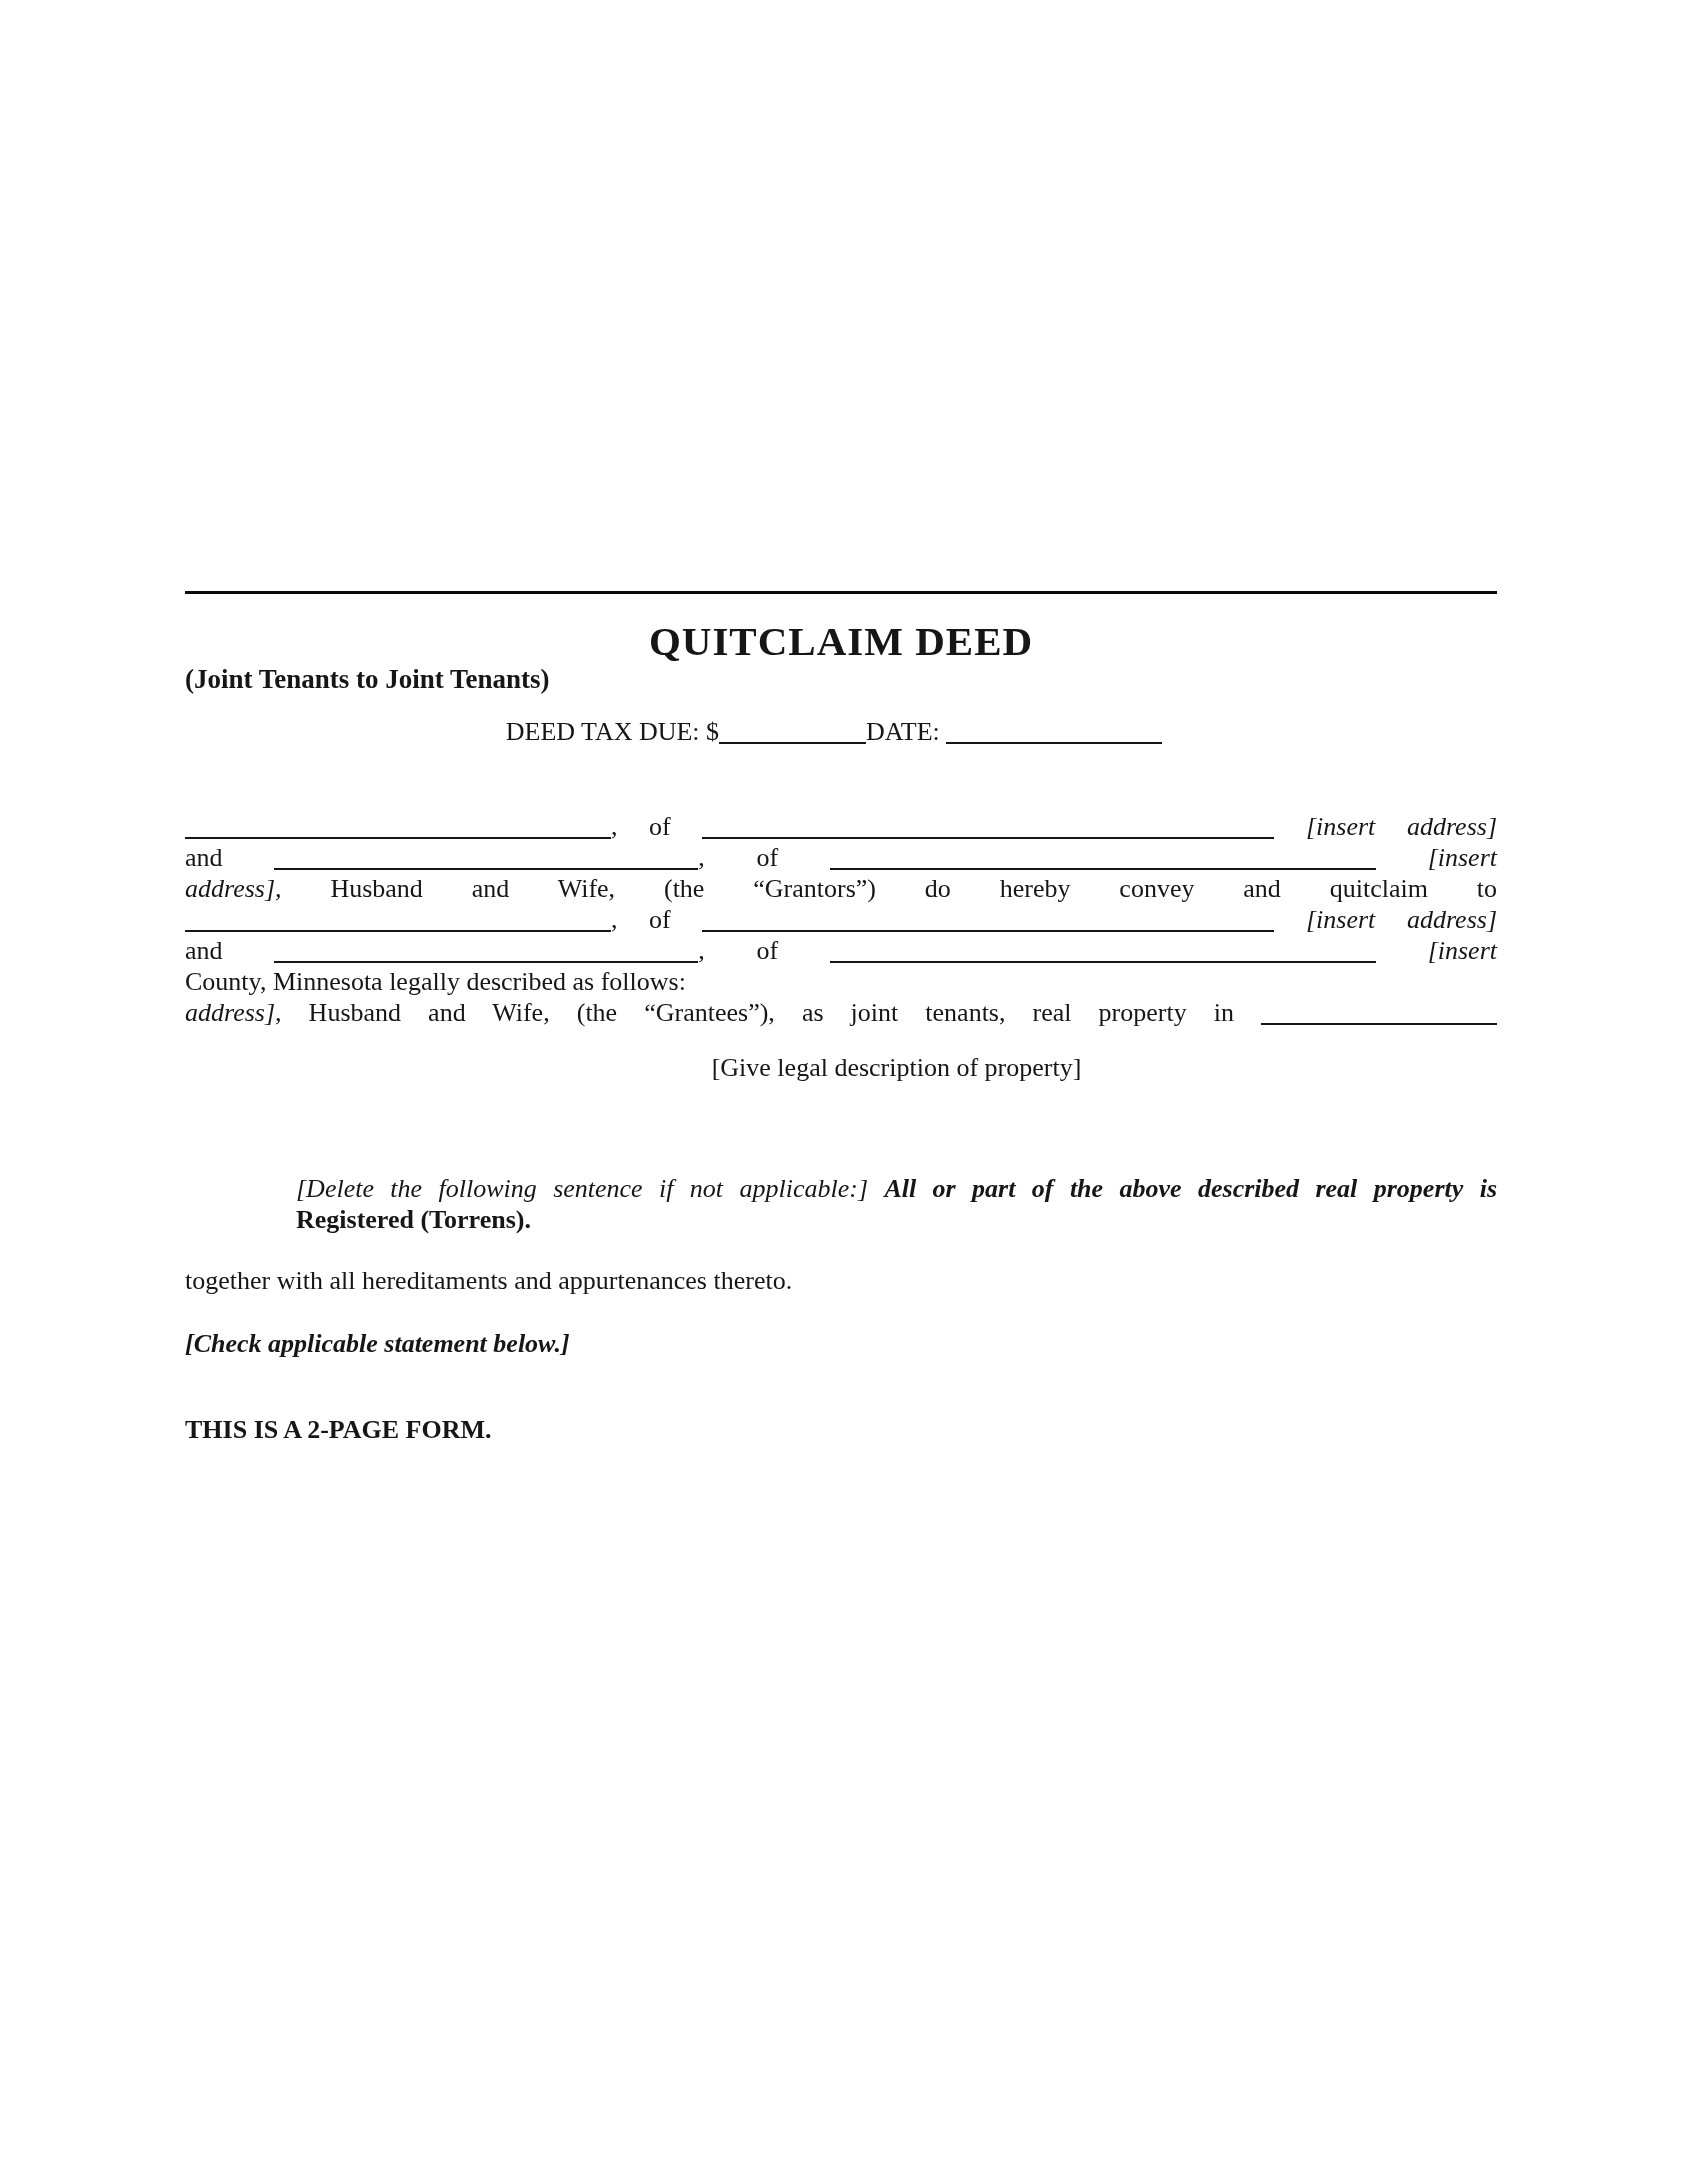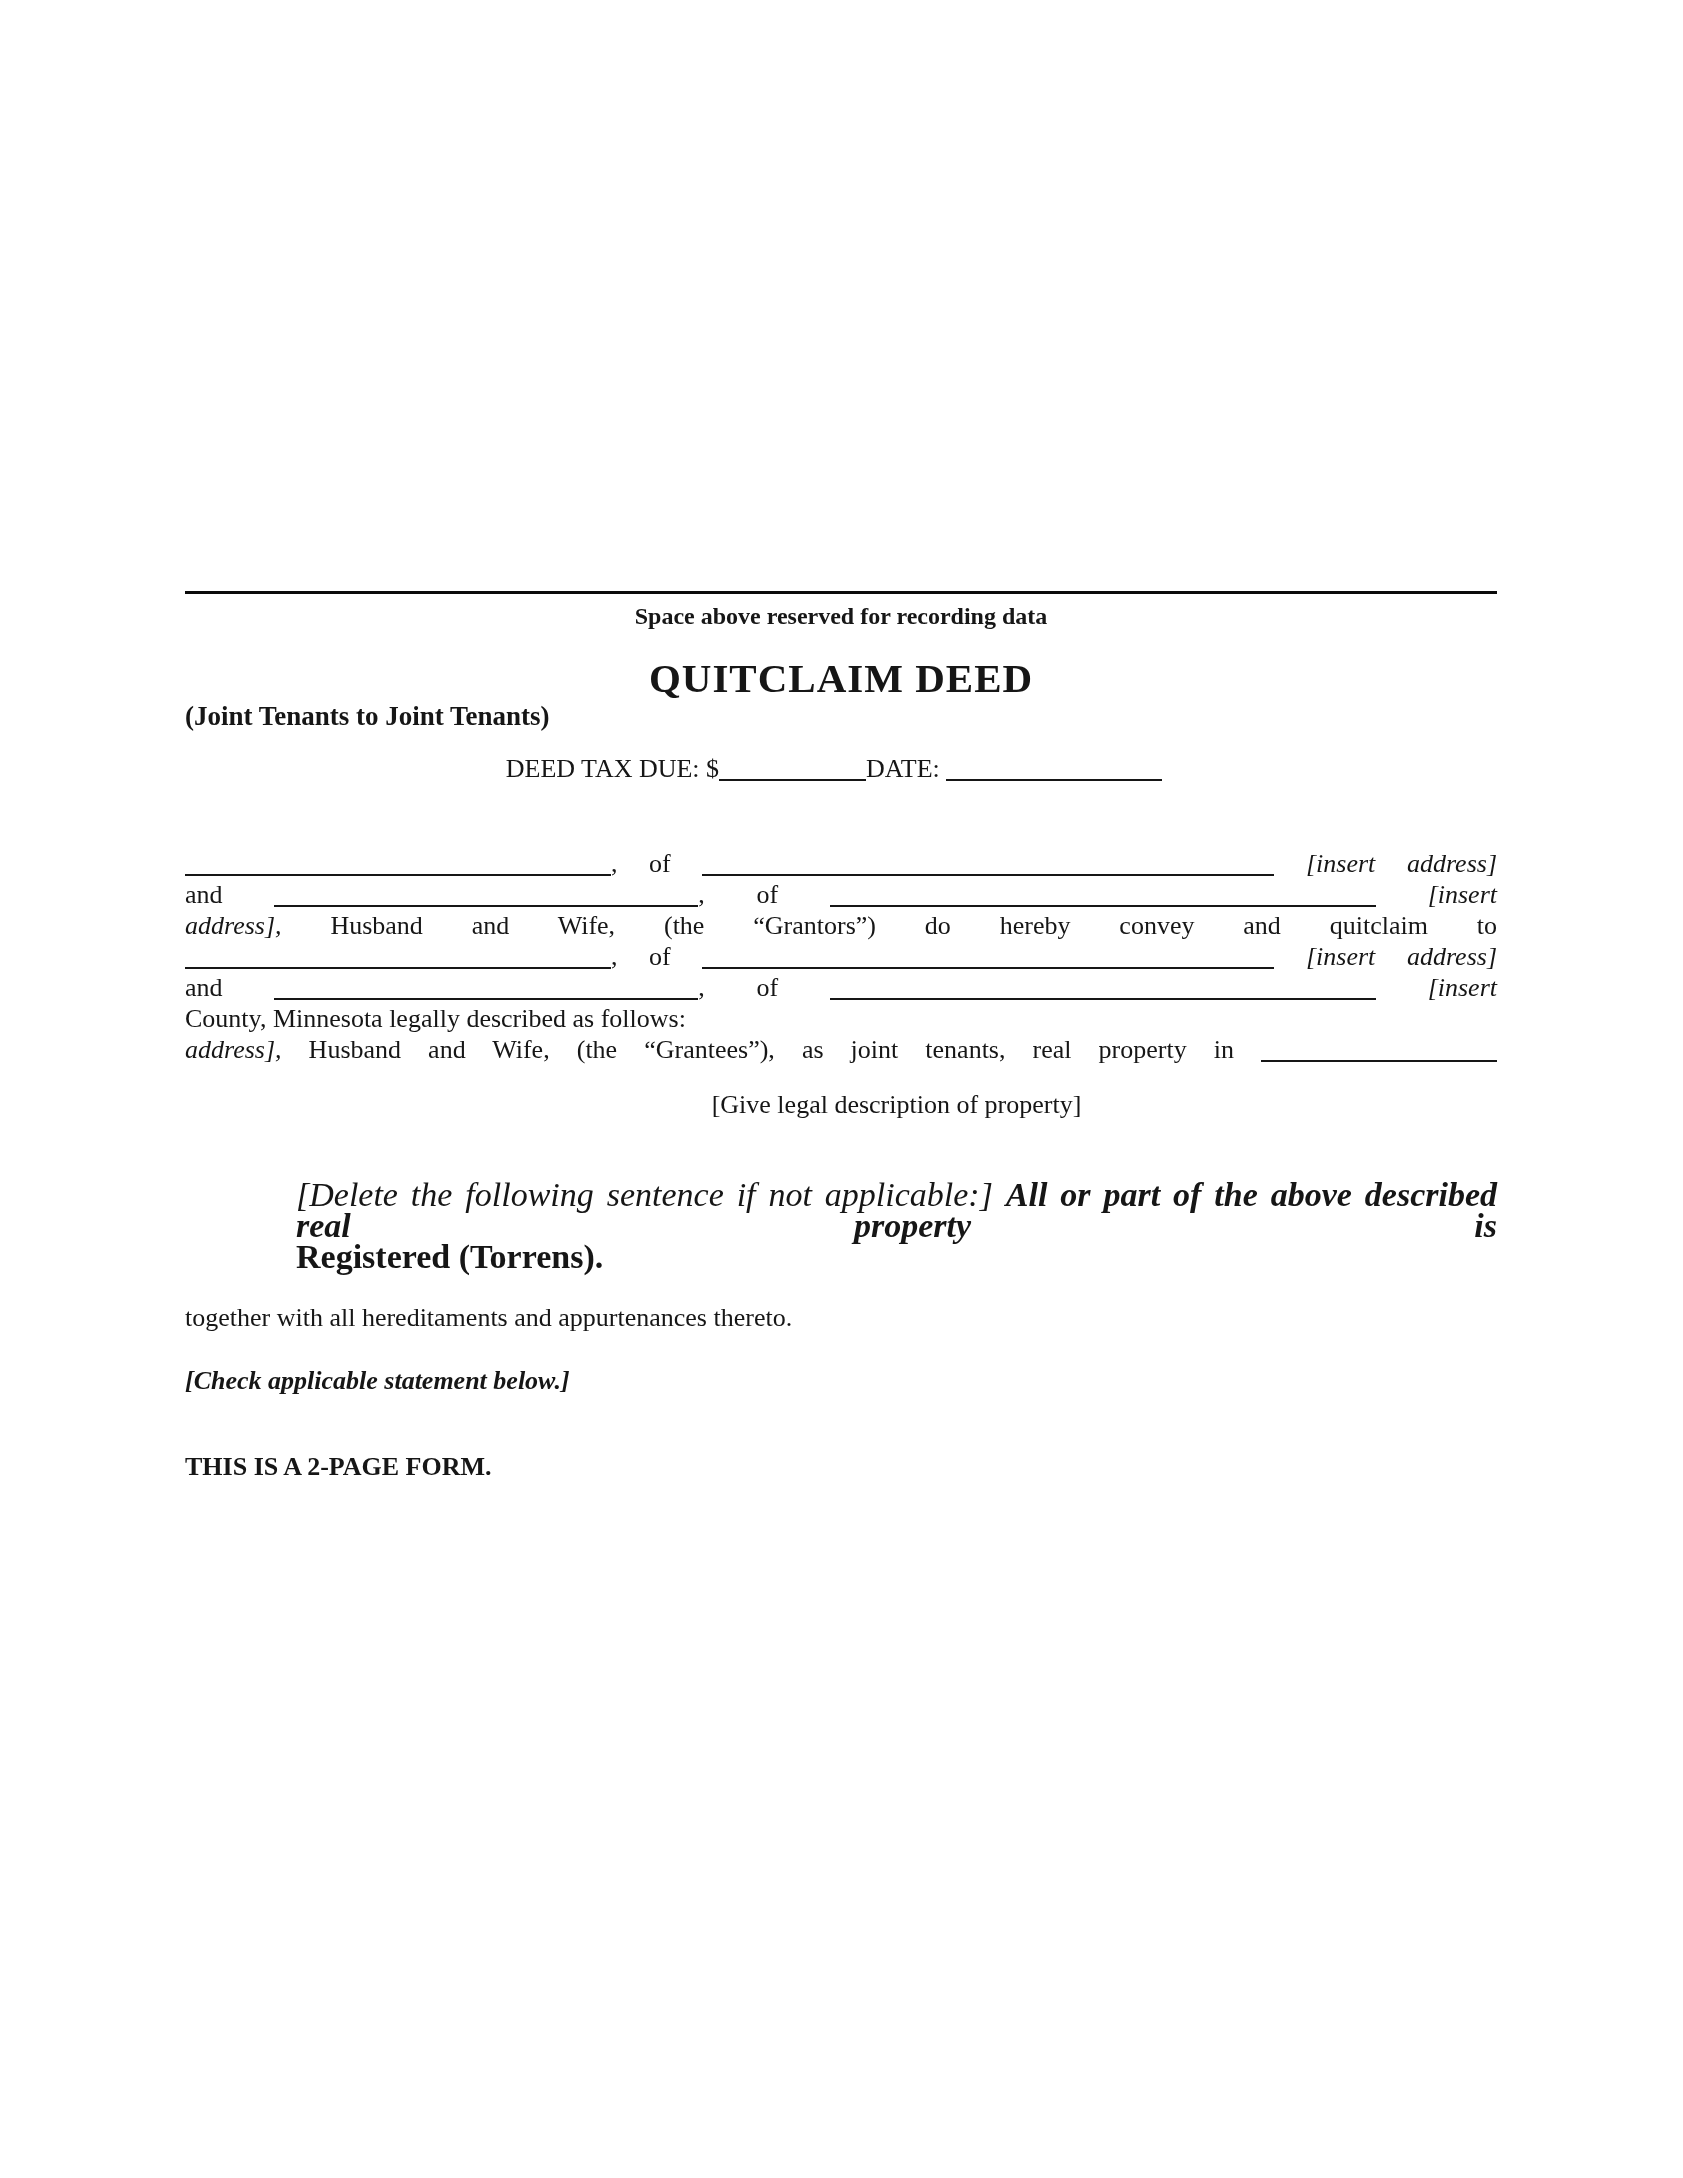--- a/index.html
+++ b/index.html
@@ -80,23 +80,23 @@
   .i { font-style: italic; }
   .b { font-weight: bold; }
   .legal-desc {
     margin-top: 24px;
     padding-left: 111px;
     font-size: 26px;
     line-height: 31px;
     text-align: center;
   }
   .torrens {
-    margin-top: 59px;
+    margin-top: 90px;
     padding-left: 111px;
-    font-size: 34px;
+    font-size: 26px;
     line-height: 31px;
   }
   .torrens .tline1 { text-align: justify; text-align-last: justify; }
   .torrens .tline2 { font-weight: bold; }
   .together {
     margin-top: 30px;
     font-size: 26px;
     line-height: 31px;
   }
   .check-note {
@@ -113,21 +113,20 @@
     font-weight: bold;
   }
 </style>
 </head>
 <body>
 
 <div class="page" data-name="deed-form-page">
 
   <hr class="rule" data-name="recording-area-divider">
 
-  <div class="caption" data-name="recording-caption">Space above reserved for recording data</div>
 
   <div class="title" data-name="page-title">QUITCLAIM DEED</div>
 
   <div class="subtitle" data-name="page-subtitle">(Joint Tenants to Joint Tenants)</div>
 
   <div class="tax-row" data-name="deed-tax-row">
     <span class="tax-left" data-name="deed-tax-group"><span data-name="deed-tax-label">DEED TAX DUE: $</span><span class="blank" data-name="deed-tax-amount-blank"></span></span>
     <span class="tax-right" data-name="date-group"><span data-name="date-label">DATE:</span>&nbsp;<span class="blank" data-name="date-blank"></span></span>
   </div>
 

